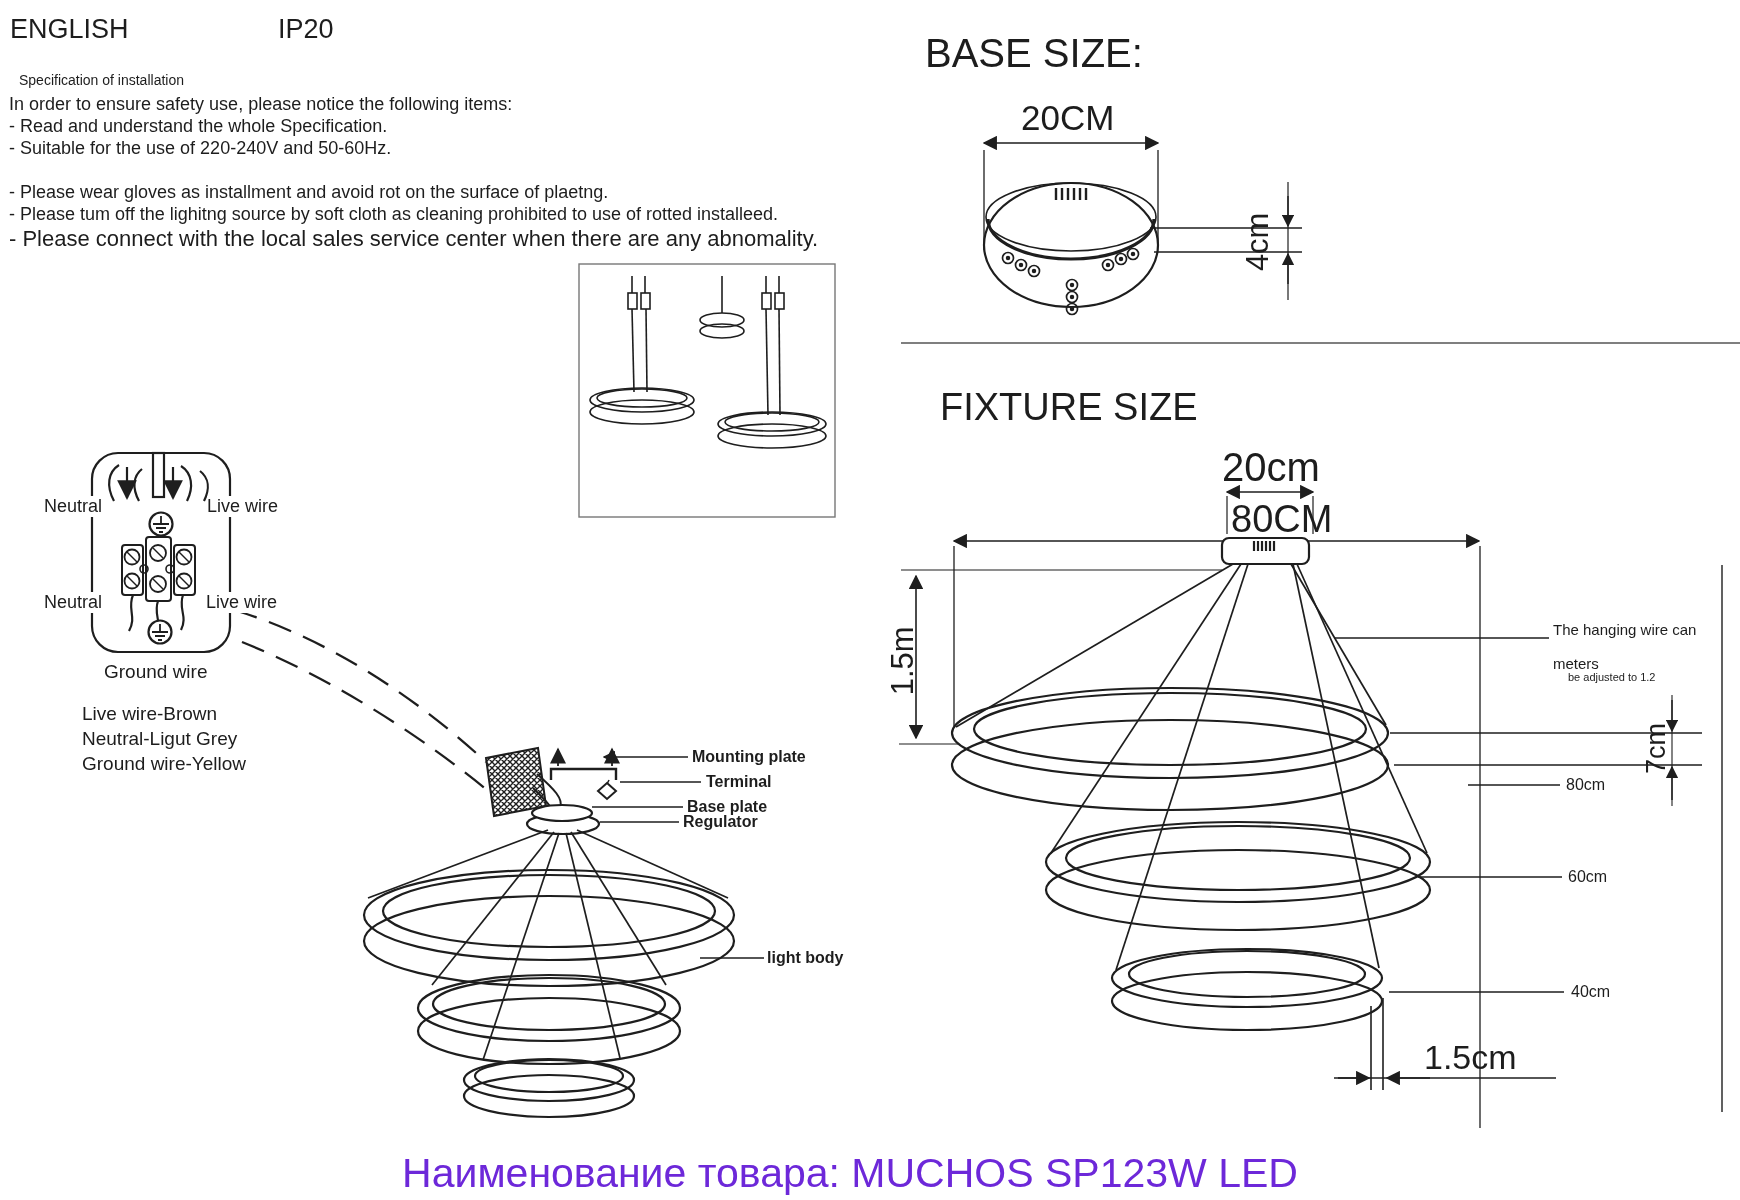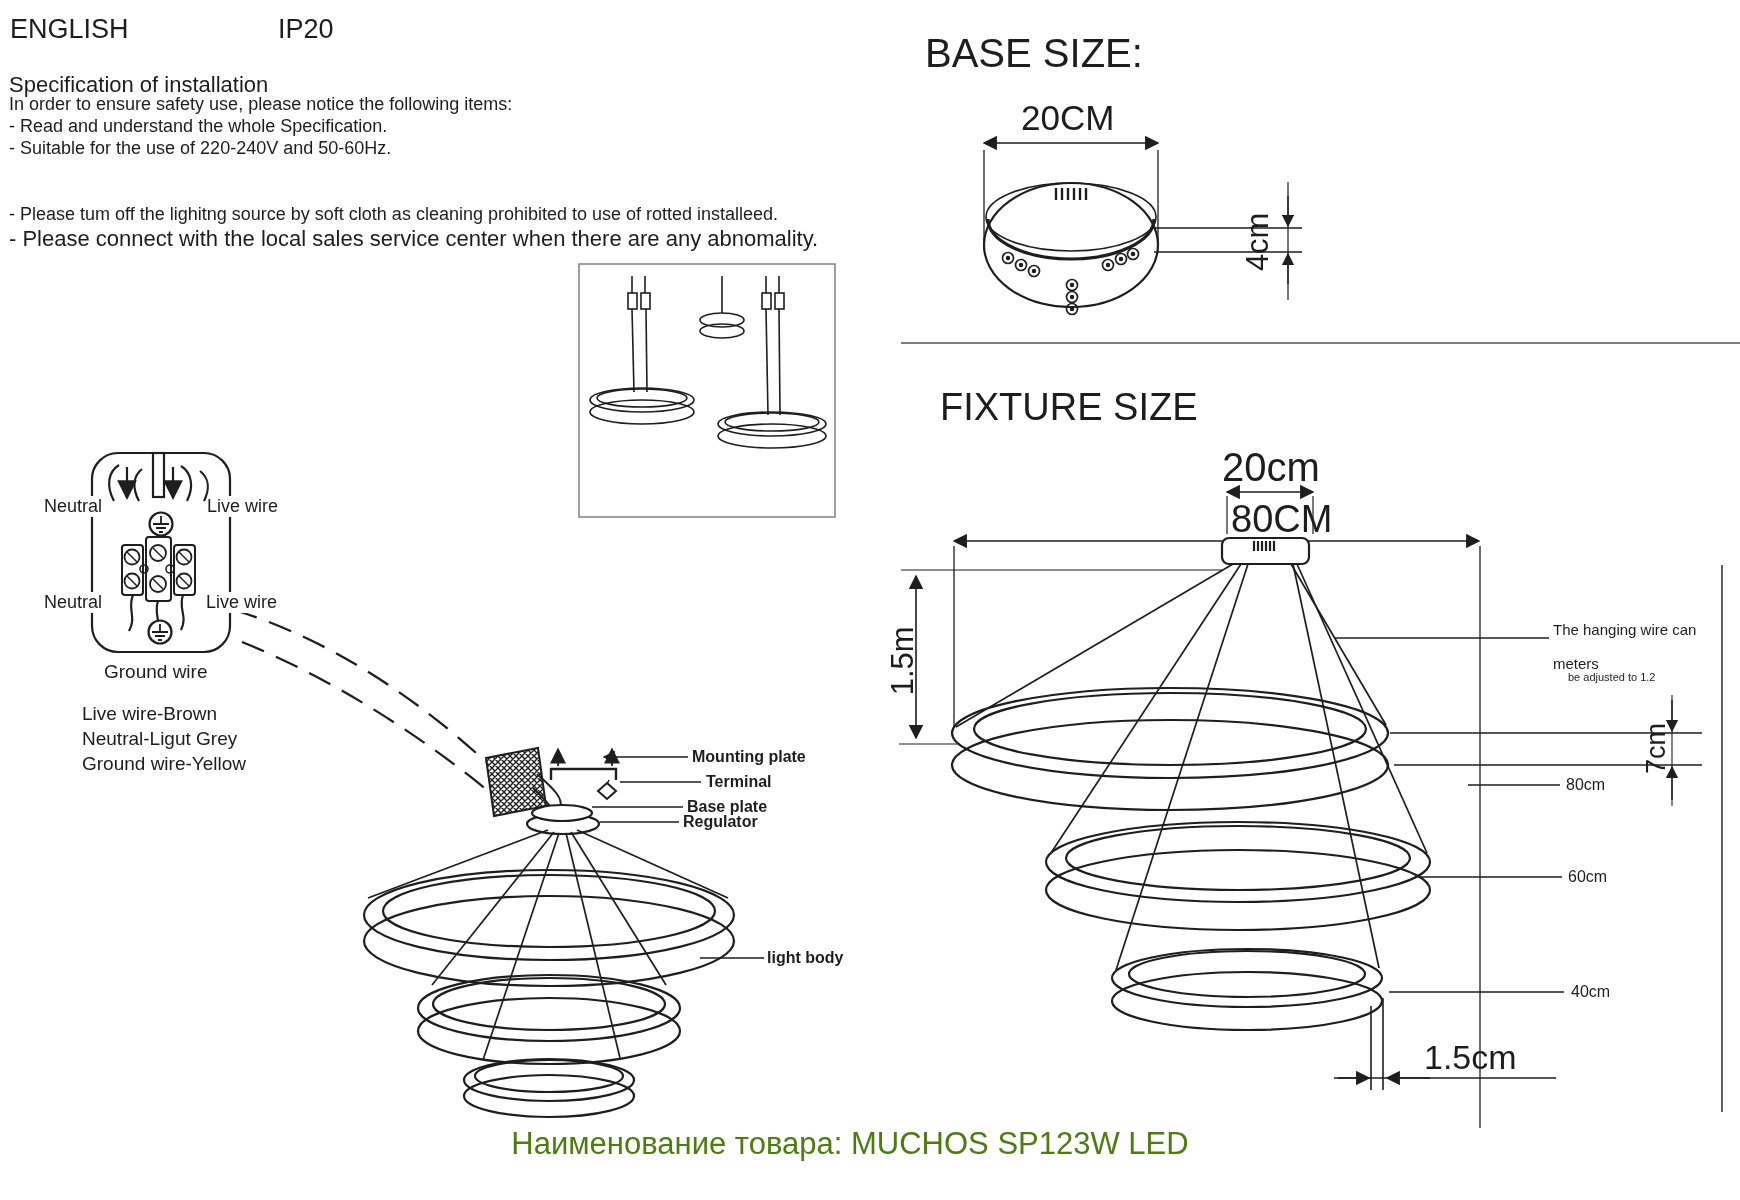--- a/index.html
+++ b/index.html
@@ -232,24 +232,25 @@
       <line x1="1334" y1="1078" x2="1556" y2="1078" stroke-width="1.6"></line>
       <line x1="1338" y1="1078" x2="1369" y2="1078" stroke-width="1.6" marker-end="url(#ah)"></line>
       <line x1="1430" y1="1078" x2="1387" y2="1078" stroke-width="1.6" marker-end="url(#ah)"></line>
       <line x1="1722" y1="565" x2="1722" y2="1112" stroke-width="1.4"></line>
     </g>
   </svg>
 
   <div class="t" style="left:10px;top:14px;font-size:27px;">ENGLISH</div>
   <div class="t" style="left:258px;top:14px;font-size:27px;margin-left:20px;">IP20</div>
 
-  <div class="t" style="left:9px;top:72px;font-size:22px;">Specification of installation</div>
+  <div class="t" style="left:19px;top:72px;font-size:14px;">Specification of installation</div>
   <div class="t" style="left:9px;top:94px;font-size:18px;">In order to ensure safety use, please notice the following items:</div>
   <div class="t" style="left:9px;top:116px;font-size:18px;">- Read and understand the whole Specification.</div>
   <div class="t" style="left:9px;top:138px;font-size:18px;">- Suitable for the use of 220-240V and 50-60Hz.</div>
+  <div class="t" style="left:9px;top:182px;font-size:18px;">- Please wear gloves as installment and avoid rot on the surface of plaetng.</div>
   <div class="t" style="left:9px;top:204px;font-size:18px;">- Please tum off the lighitng source by soft cloth as cleaning prohibited to use of rotted installeed.</div>
   <div class="t" style="left:9px;top:226px;font-size:22px;">- Please connect with the local sales service center when there are any abnomality.</div>
 
   <div class="t" style="left:44px;top:496px;font-size:18px;background:#fff;">Neutral</div>
   <div class="t" style="left:207px;top:496px;font-size:18px;background:#fff;">Live wire</div>
   <div class="t" style="left:44px;top:592px;font-size:18px;background:#fff;">Neutral</div>
   <div class="t" style="left:206px;top:592px;font-size:18px;background:#fff;">Live wire</div>
   <div class="t" style="left:104px;top:661px;font-size:19px;">Ground wire</div>
   <div class="t" style="left:82px;top:703px;font-size:19px;">Live wire-Brown</div>
   <div class="t" style="left:82px;top:728px;font-size:19px;">Neutral-Ligut Grey</div>
@@ -271,14 +272,14 @@
   <div class="t vt" style="left:868px;top:643px;width:70px;font-size:31px;">1.5m</div>
   <div class="t vt" style="left:1624px;top:733px;width:66px;font-size:27px;">7cm</div>
   <div class="t" style="left:1566px;top:776px;font-size:16px;">80cm</div>
   <div class="t" style="left:1568px;top:868px;font-size:16px;">60cm</div>
   <div class="t" style="left:1571px;top:983px;font-size:16px;">40cm</div>
   <div class="t" style="left:1424px;top:1038px;font-size:34px;">1.5cm</div>
   <div class="t note" style="left:1553px;top:621px;font-size:15px;">The hanging wire can</div>
   <div class="t note" style="left:1553px;top:669px;font-size:11px;margin-left:15px;">be adjusted to 1.2</div>
   <div class="t note" style="left:1553px;top:655px;font-size:15px;">meters</div>
 
-  <div class="t center" style="left:300px;top:1126px;width:1100px;font-size:31px;color:#4d7c0f;">Наименование товара: MUCHOS SP123W LED</div>
+  <div class="t center" style="left:300px;top:1150px;width:1100px;font-size:41px;color:#6d28d9;">Наименование товара: MUCHOS SP123W LED</div>
 </div>
 
 </body></html>

